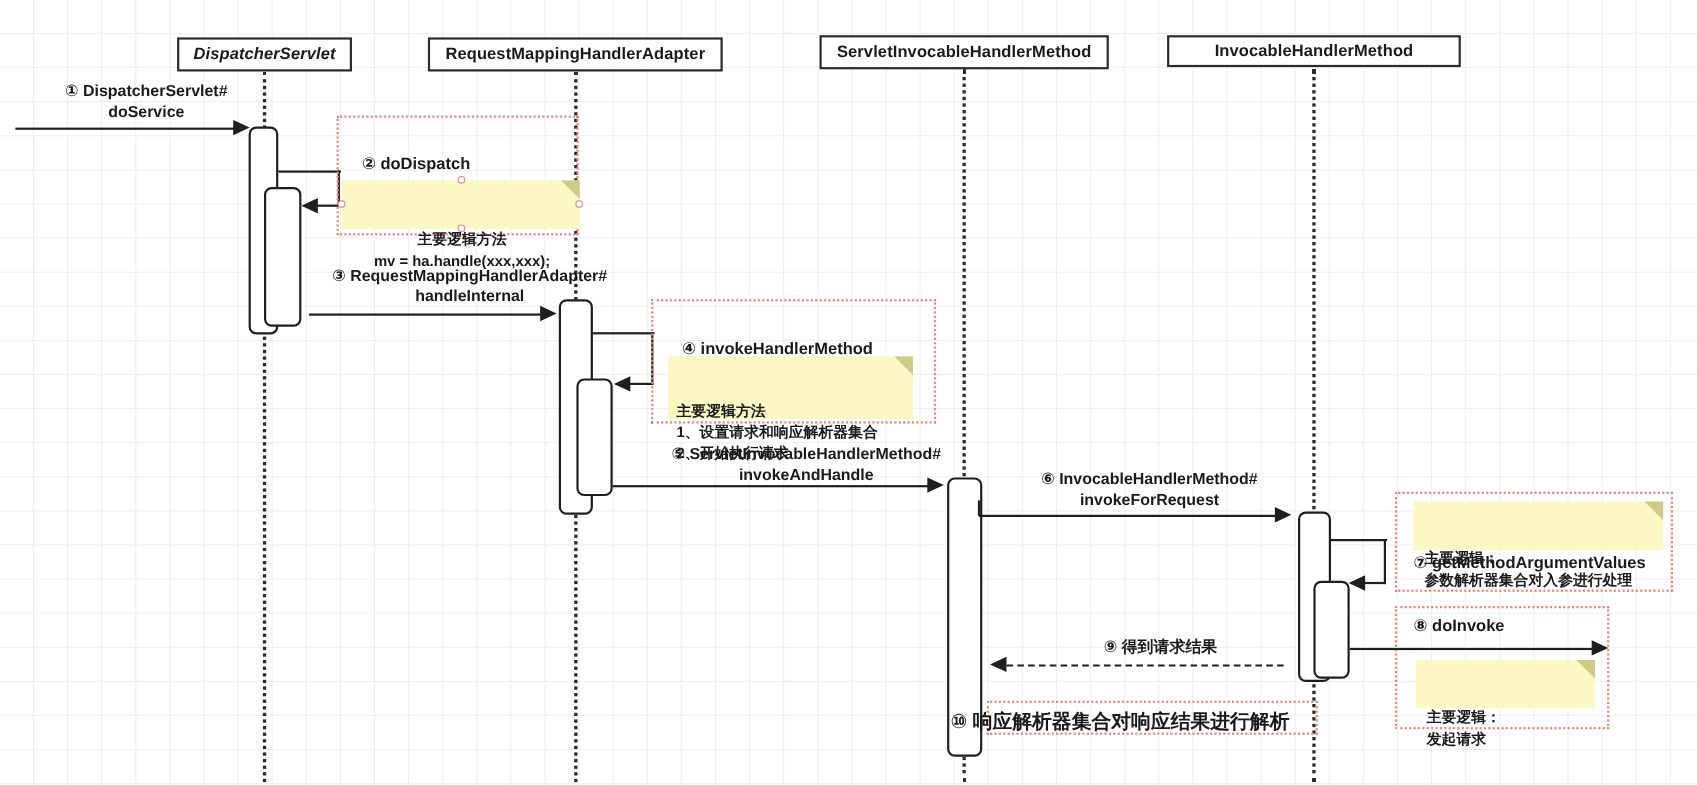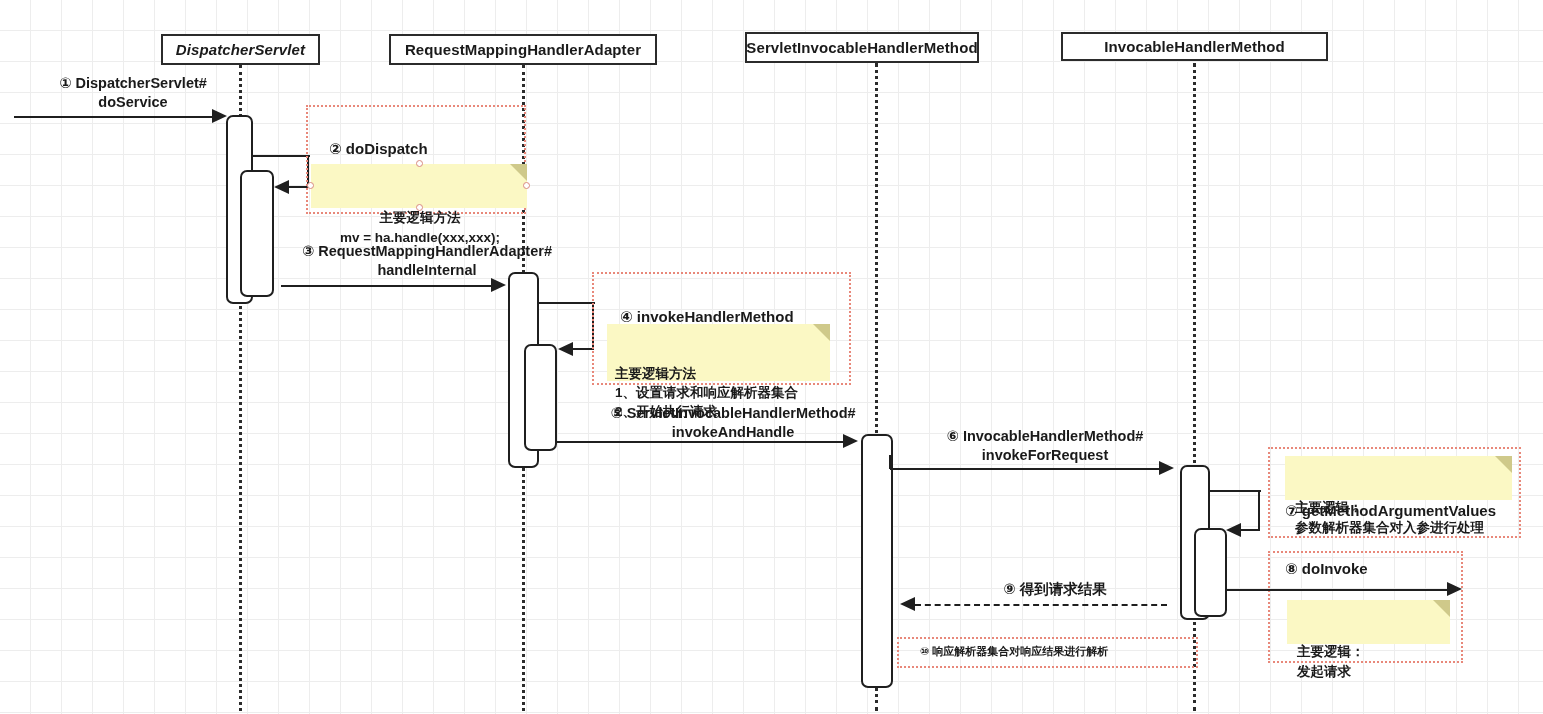--- a/index.html
+++ b/index.html
@@ -134,21 +134,21 @@
 <body>
 
 <div id="canvas">
 
   <div class="actor-box" style="left:161px;top:34px;width:159px;height:31px;font-style:italic;">DispatcherServlet</div>
   <div class="lifeline" style="left:239px;top:65px;height:646px;"></div>
 
   <div class="actor-box" style="left:389px;top:34px;width:268px;height:31px;">RequestMappingHandlerAdapter</div>
   <div class="lifeline" style="left:522px;top:65px;height:646px;"></div>
 
-  <div class="actor-box" style="left:745px;top:32px;width:234px;height:31px;">ServletInvocableHandlerMethod</div>
+  <div class="actor-box" style="left:745px;top:32px;width:263px;height:31px;">ServletInvocableHandlerMethod</div>
   <div class="lifeline" style="left:875px;top:63px;height:648px;"></div>
 
   <div class="actor-box" style="left:1061px;top:32px;width:267px;height:29px;">InvocableHandlerMethod</div>
   <div class="lifeline" style="left:1193px;top:63px;height:648px;"></div>
 
   <div class="msg-label" style="left:8px;top:74px;width:250px;">① DispatcherServlet#
 doService</div>
   <div class="msg-line" style="left:14px;top:116px;width:200px;"></div>
   <div class="arrow-r" style="left:212px;top:109px;"></div>
 
@@ -232,15 +232,15 @@
     <div class="note-fold"></div>
     <div class="pad" style="padding:2px 10px 0 10px;line-height:20px;">主要逻辑：
 发起请求</div>
   </div>
 
   <div class="msg-label" style="left:935px;top:580px;width:240px;">⑨ 得到请求结果</div>
   <div class="msg-line dashed" style="left:915px;top:604px;width:252px;"></div>
   <div class="arrow-l" style="left:900px;top:597px;"></div>
 
   <div class="note-frame" style="left:897px;top:637px;width:301px;height:31px;"></div>
-  <div class="note-plain" style="left:920px;top:644px;font-size:11px;">⑩ 响应解析器集合对响应结果进行解析</div>
+  <div class="note-plain" style="left:864px;top:644px;font-size:18px;">⑩ 响应解析器集合对响应结果进行解析</div>
 
 </div>
 
 </body></html>

